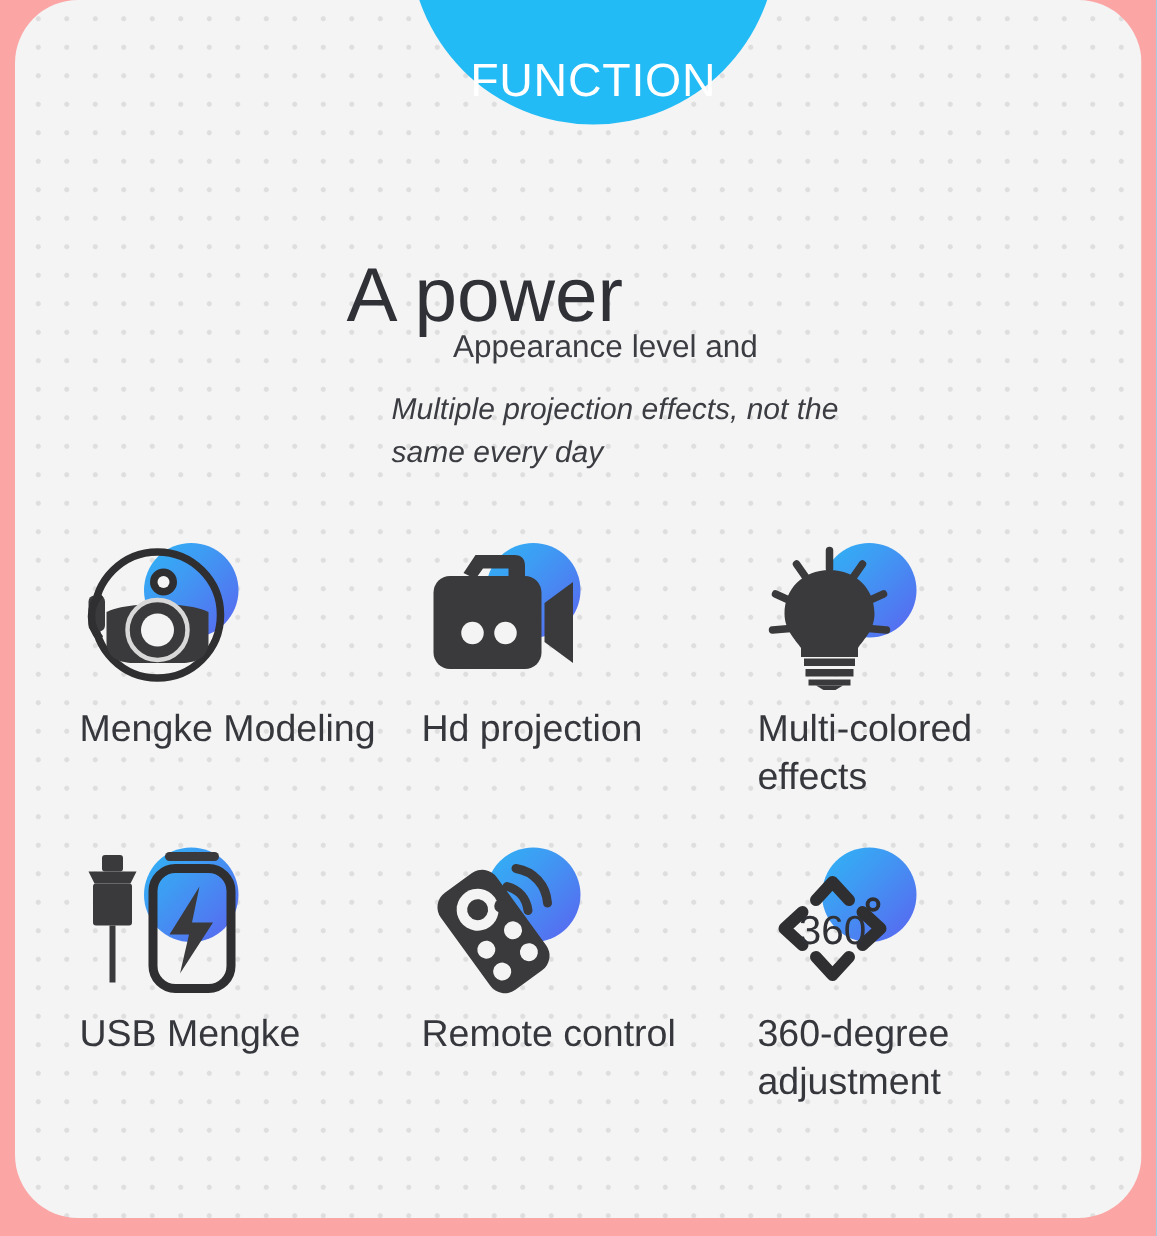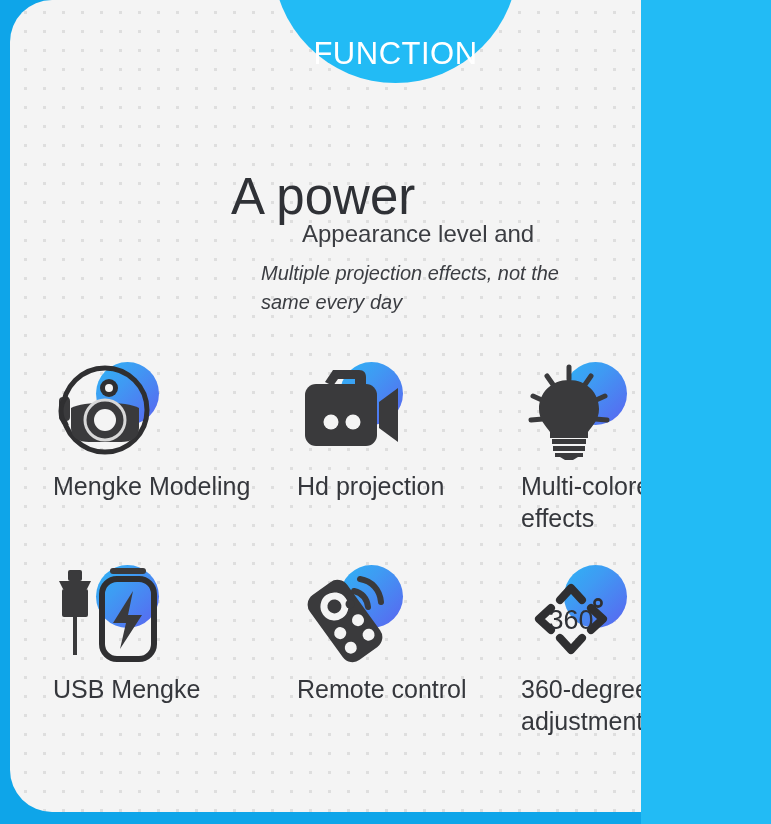--- a/index.html
+++ b/index.html
@@ -10,23 +10,23 @@
     width: 771px;
     height: 824px;
     overflow: hidden;
     background: #22bbf5;
     font-family: "Liberation Sans", sans-serif;
     -webkit-font-smoothing: antialiased;
   }
 
   .frame {
     position: relative;
-    width: 641px;
+    width: 771px;
     height: 824px;
-    background: #0ea5e9;
+    background: #fca5a5;
     overflow: hidden;
   }
 
   
   .card {
     position: absolute;
     left: 10px;
     top: 0px;
     width: 751px;
     height: 812px;
@@ -70,21 +70,21 @@
     color: #2f3136;
     line-height: 1;
     white-space: nowrap;
     margin-top: 40px;
   }
 
   .sub-top {
     position: absolute;
     left: 292px;
     top: 218px;
-    font-size: 24px;
+    font-size: 21px;
     color: #3b3d42;
     line-height: 1.35;
     white-space: nowrap;
   }
   .sub-body {
     position: absolute;
     left: 251px;
     top: 259px;
     width: 330px;
     font-size: 20px;
@@ -102,21 +102,21 @@
   }
   .feature-row {
     display: flex;
     width: 751px;
   }
   .feature {
     width: 214px;
     box-sizing: border-box;
   }
   .feature.col-0 { margin-left: 43px; }
-  .feature.col-1 { margin-left: 30px; }
+  .feature.col-1 { margin-left: 14px; }
   .feature.col-2 { margin-left: 10px; }
 
   .icon-wrap {
     position: relative;
     width: 120px;
     height: 100px;
   }
   .blob {
     position: absolute;
     right: 14px;

